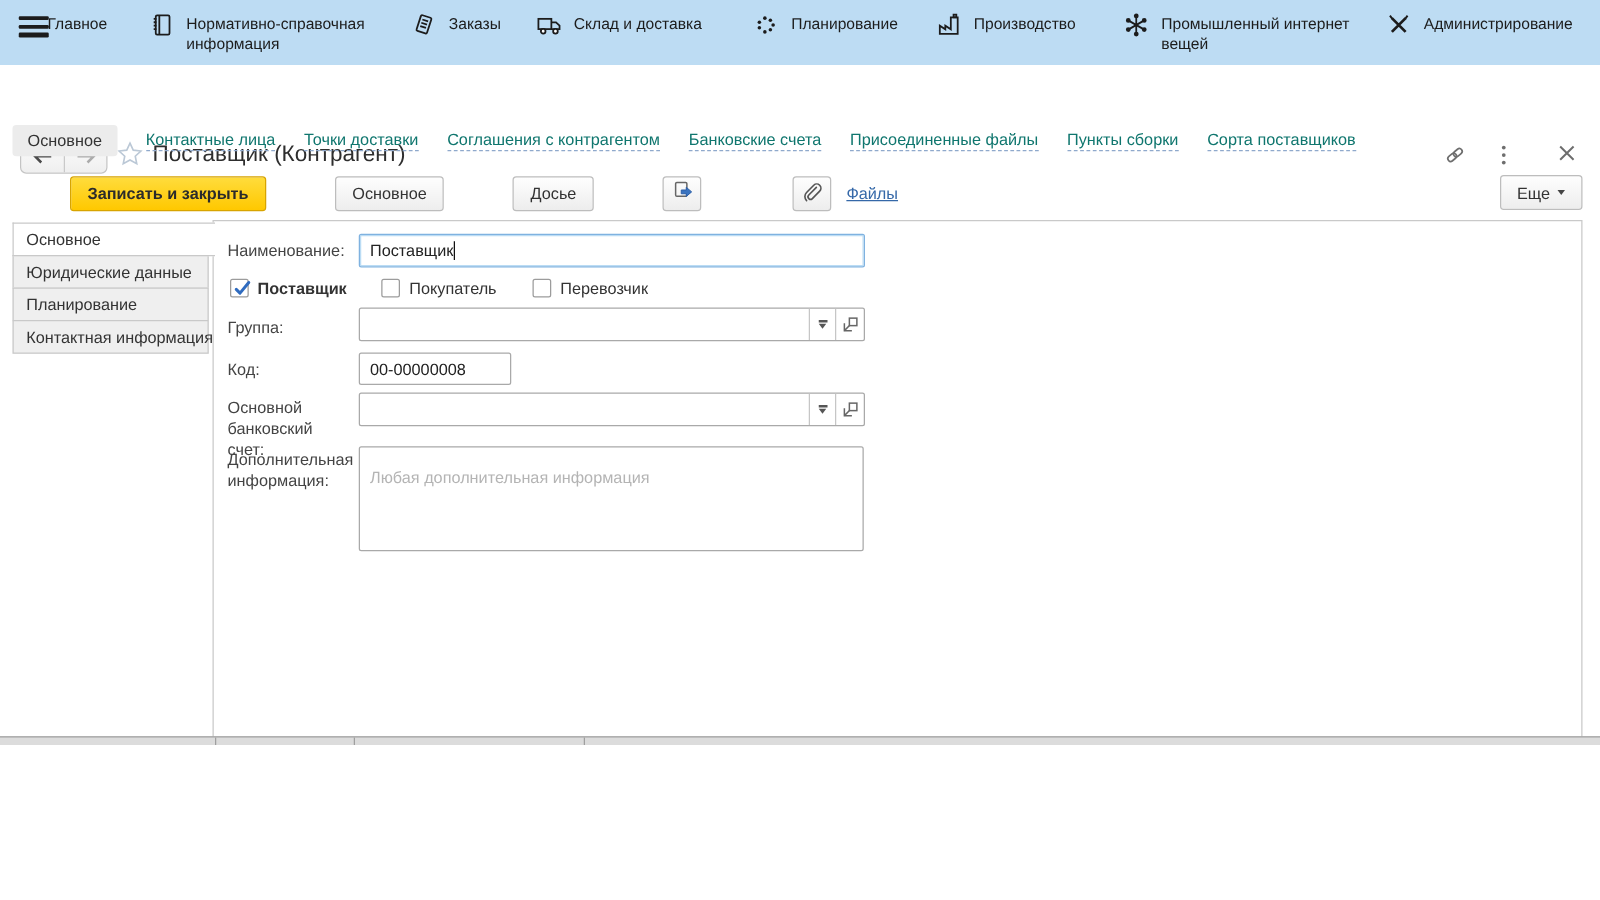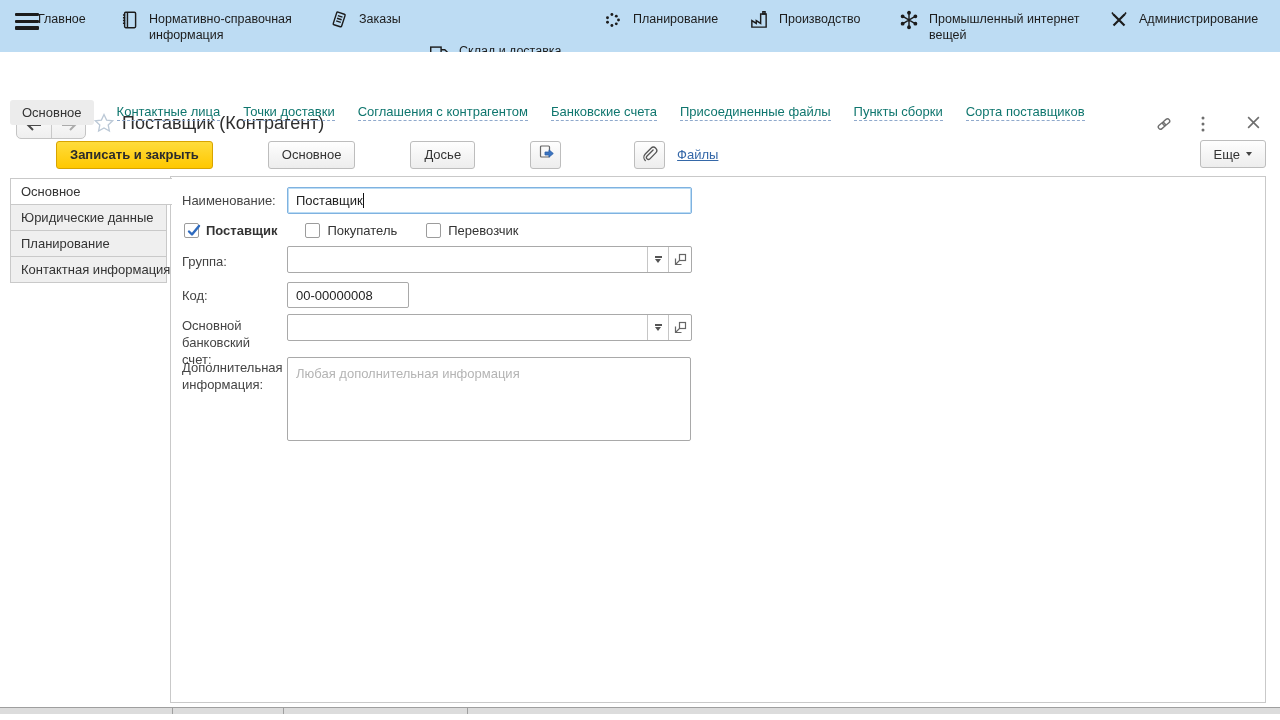--- a/index.html
+++ b/index.html
@@ -1,18 +1,18 @@
 <!DOCTYPE html>
 <html><head>
 <meta charset="utf-8">
 <style>
   * { margin:0; padding:0; box-sizing:border-box; }
   html,body { width:1280px; height:720px; overflow:hidden; }
   body { font-family:"Liberation Sans", sans-serif; background:#fff; color:#333; }
-  .screen { position:relative; width:1280px; height:714px; background:#fff; overflow:hidden; }
+  .screen { position:relative; width:1280px; height:596px; background:#fff; overflow:hidden; }
 
   
   .topbar { position:absolute; left:0; top:0; width:1280px; height:52px; background:#BDDCF3; }
   .menu-item { position:absolute; display:flex; gap:9px; align-items:flex-start; cursor:pointer; }
   .menu-item .lbl { font-size:12.5px; line-height:16px; color:#1c1c1c; padding-top:2px; }
   .micon { width:22px; height:20px; flex:0 0 auto; }
   .hamburger { position:absolute; left:15px; top:13px; width:24px; height:19px; cursor:pointer; }
   .hamburger div { height:3.4px; background:#1c1c1c; border-radius:1px; margin-bottom:3.2px; }
 
   
@@ -61,21 +61,21 @@
   .dd-ic { display:flex; flex-direction:column; align-items:center; gap:1px; }
   .dd-ic .bar { width:7px; height:1.4px; background:#555; }
   .dd-ic .tri { width:0; height:0; border-left:3.5px solid transparent; border-right:3.5px solid transparent; border-top:4px solid #555; }
   .cbx-row { position:absolute; display:flex; align-items:center; }
   .cbx { width:15px; height:15px; border:1px solid #9C9C9C; border-radius:2px; background:#fff; position:relative; cursor:pointer; flex:0 0 auto; }
   .cbx svg { position:absolute; left:-1px; top:-3px; }
   .cbx-lbl { font-size:13px; color:#333; margin:0 0 0 7px; cursor:pointer; }
   .cbx-lbl.b { font-weight:bold; }
   .cbx-group { margin-right:27px; display:flex; align-items:center; }
   textarea.fta { position:absolute; border:1px solid #A9A9A9; border-radius:2px; resize:none; font-family:"Liberation Sans", sans-serif;
-                 font-size:13px; padding:8px 8px; color:#ec4899; outline:none; }
+                 font-size:13px; padding:16px 8px; color:#ec4899; outline:none; }
   textarea.fta::placeholder { color:#B4B4B4; }
   .caret { display:inline-block; width:1px; height:15px; background:#111; vertical-align:-2px; }
 
   
   .bottombar { position:absolute; left:0; bottom:0; width:1280px; height:7px; background:#DCDCDC; border-top:1px solid #9F9F9F; }
   .bottombar .sep { position:absolute; top:0; width:1px; height:7px; background:#9F9F9F; }
 </style>
 </head>
 <body>
 
@@ -108,21 +108,21 @@
         <svg width="22" height="22" viewBox="0 0 20 20" fill="none" stroke="#1c1c1c" stroke-width="1.3">
           <g transform="rotate(18 10 10)">
               <rect x="6" y="3.5" width="8" height="12" rx="1"></rect>
           <path d="M7.8 6.5h4.4M7.8 9h4.4M7.8 11.5h4.4"></path>
             </g>
           </svg>
       </span>
       <span class="lbl">Заказы</span>
     </div>
 
-    <div class="menu-item" style="left:428px; top:9px;margin-top:32px;">
+    <div class="menu-item" style="left:428px; top:9px;">
       <span class="micon">
         <svg width="24" height="22" viewBox="0 0 22 20" fill="none" stroke="#1c1c1c" stroke-width="1.3">
           <rect x="2.5" y="5.5" width="9.5" height="7.5"></rect>
           <path d="M12 8h3.4l2.6 2.4v2.6h-6"></path>
           <circle cx="6" cy="14.6" r="1.7" fill="#fff"></circle>
             <circle cx="15" cy="14.6" r="1.7" fill="#fff"></circle>
           </svg>
       </span>
       <span class="lbl">Склад и доставка</span>
     </div>

